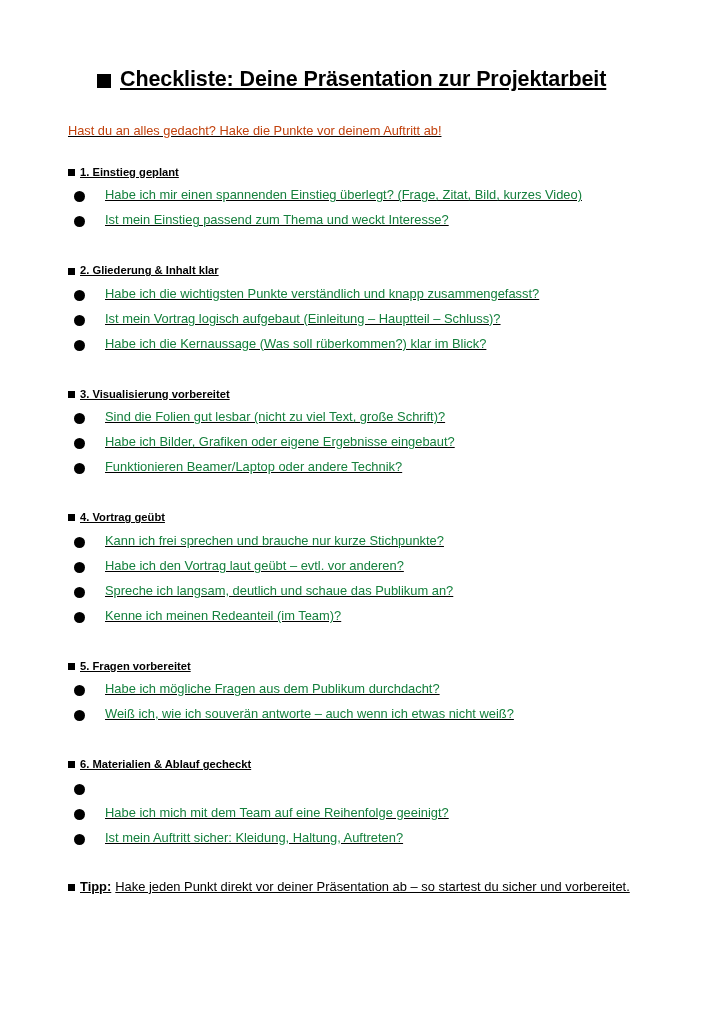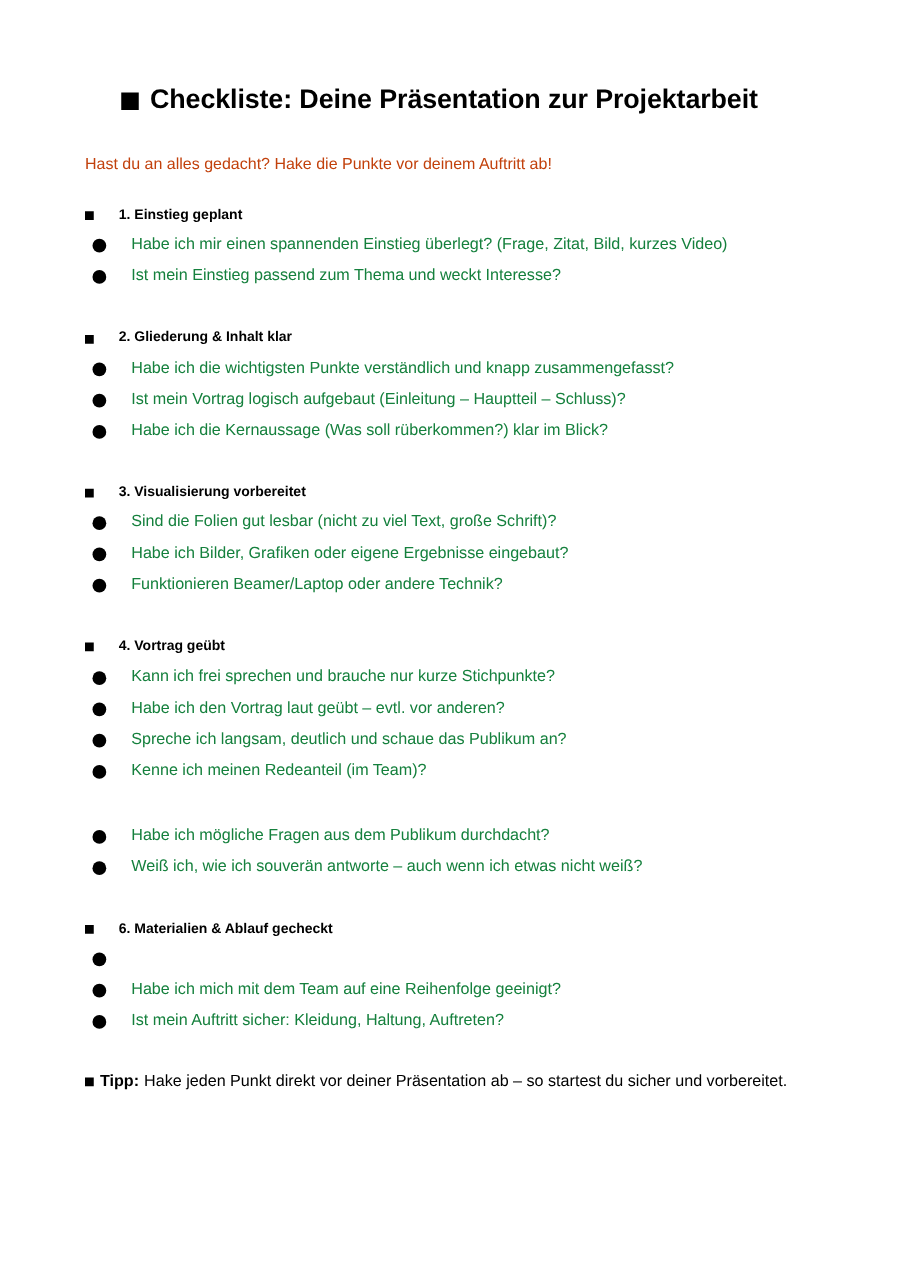--- a/index.html
+++ b/index.html
@@ -22,20 +22,21 @@
     top: 0;
     width: 723px;
     height: 1024px;
     background: #ffffff;
   }
   .content {
     position: absolute;
     left: 68px;
     top: 68px;
     width: 590px;
+    text-decoration: underline;
   }
 
   
   .doc-title {
     display: flex;
     align-items: center;
     font-size: 21.5px;
     font-weight: bold;
     letter-spacing: -0.1px;
     line-height: 1.1;
@@ -66,21 +67,20 @@
   .section {
     margin-top: 27px;
   }
   .section-header {
     display: flex;
     align-items: center;
     font-size: 11.2px;
     font-weight: bold;
     line-height: 1.2;
     white-space: nowrap;
-    gap: 15px;
   }
   .section-marker {
     display: inline-block;
     width: 7px;
     height: 7px;
     background: #000;
     margin-right: 5px;
     flex: 0 0 auto;
     position: relative;
     top: 0px;
@@ -222,20 +222,24 @@
               <span class="item-bullet"></span>
               <span class="item-text">Spreche ich langsam, deutlich und schaue das Publikum an?</span>
             </div>
             <div class="item">
               <span class="item-bullet"></span>
               <span class="item-text">Kenne ich meinen Redeanteil (im Team)?</span>
             </div>
           </div>
         </div>
         <div class="section">
+          <div class="section-header">
+            <span class="section-marker"></span>
+            <span>5. Fragen vorbereitet</span>
+          </div>
           <div class="items">
             <div class="item">
               <span class="item-bullet"></span>
               <span class="item-text">Habe ich mögliche Fragen aus dem Publikum durchdacht?</span>
             </div>
             <div class="item">
               <span class="item-bullet"></span>
               <span class="item-text">Weiß ich, wie ich souverän antworte – auch wenn ich etwas nicht weiß?</span>
             </div>
           </div>

